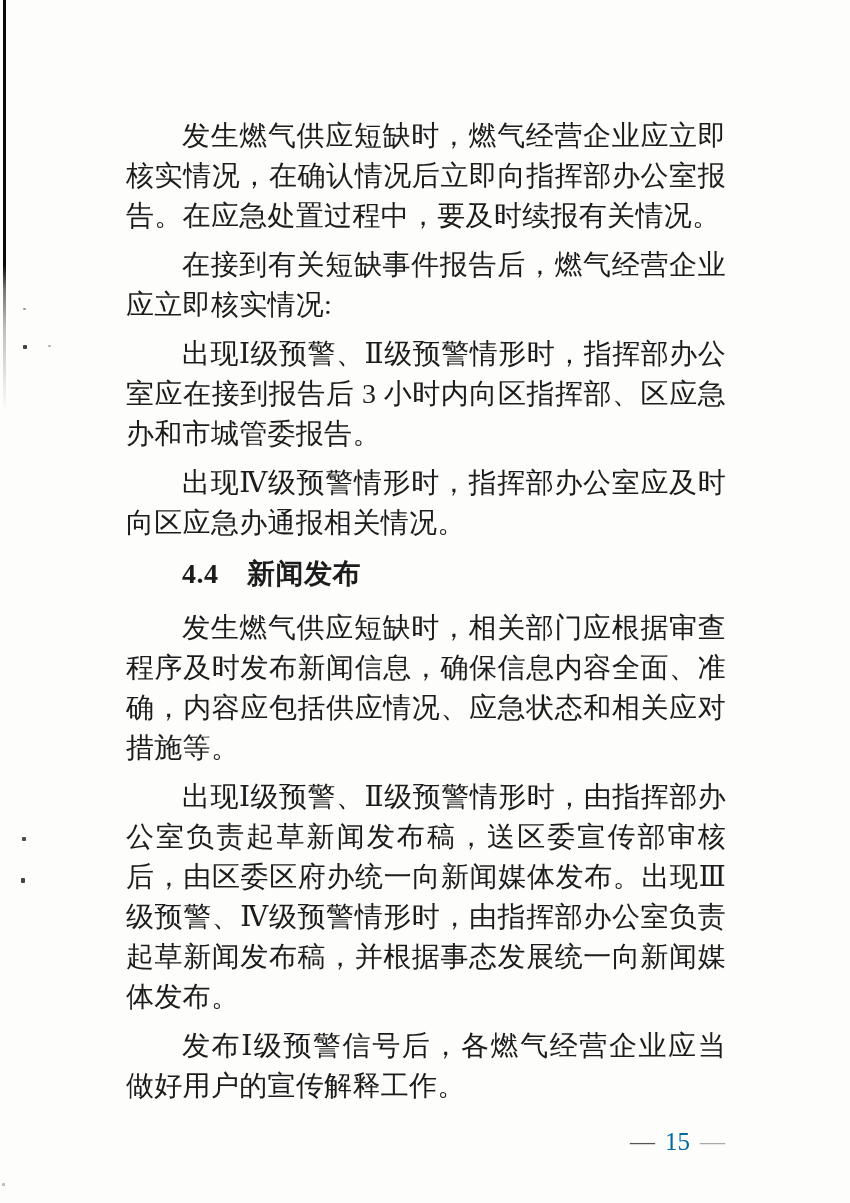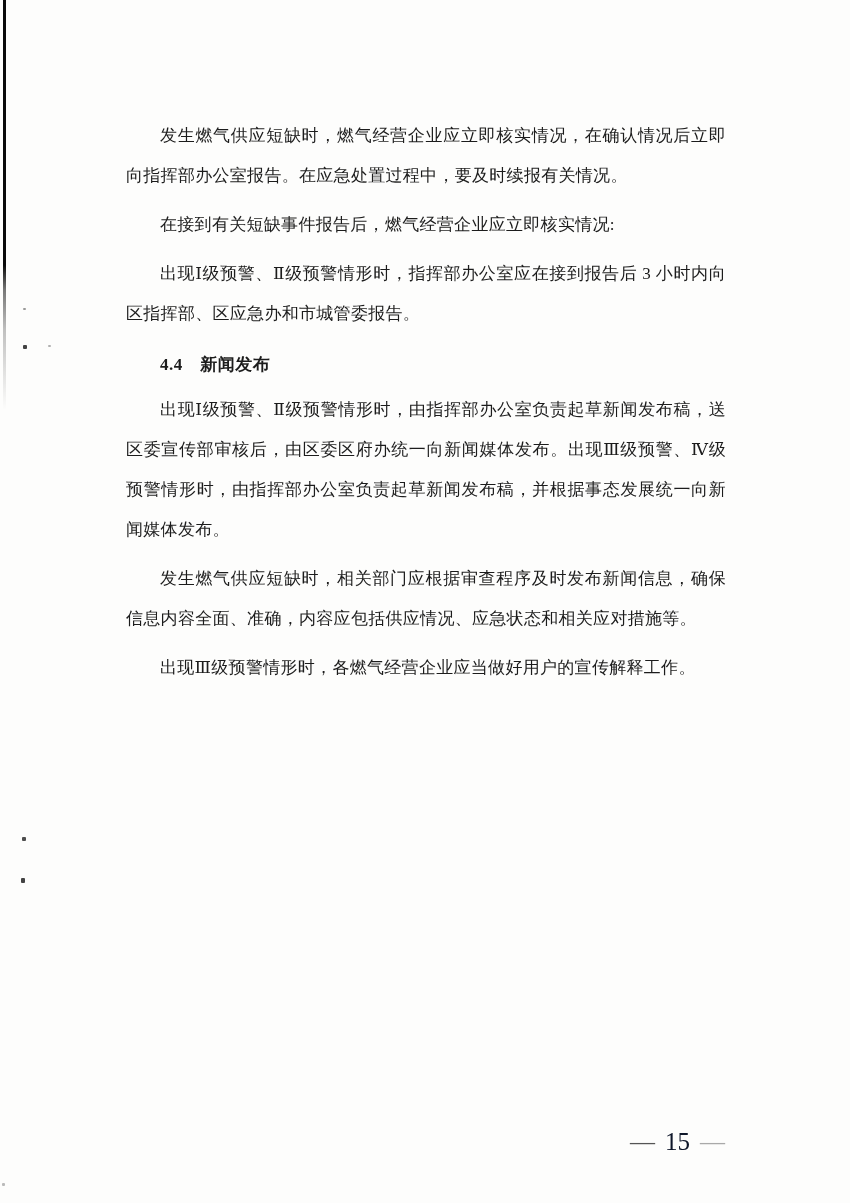--- a/index.html
+++ b/index.html
@@ -36,72 +36,73 @@
   .s3 { left: 48px; top: 345px; width: 3px; height: 2px; opacity: .35; }
   .s4 { left: 22px; top: 837px; width: 4px; height: 4px; opacity: .8; }
   .s5 { left: 21px; top: 878px; width: 4px; height: 5px; opacity: .85; }
   .s6 { left: 2px; top: 1183px; width: 3px; height: 3px; opacity: .3; }
 
   .content {
     position: absolute;
     left: 126px;
     top: 116px;
     width: 600px;
-    font-size: 17px;
+    font-size: 28px;
     line-height: 40px;
     text-align: justify;
     text-justify: inter-ideograph;
     letter-spacing: 0.3px;
   }
   .content p {
     margin: 0 0 9px 0;
     text-indent: 2em;
   }
   .content p.heading {
     margin-top: 11px;
-    margin-bottom: 5px;
+    margin-bottom: 14px;
     font-weight: 700;
     letter-spacing: 0.5px;
     font-family: Liberation Serif, serif;
   }
   .page-footer {
     position: absolute;
     top: 1128px;
     left: 630px;
     width: 90px;
     font-size: 25px;
     line-height: 28px;
     text-align: center;
     white-space: nowrap;
     color: #2a2a2a;
   }
   .page-footer .dash-left { color: #555; letter-spacing: 0; }
-  .page-footer .page-num { padding: 0 10px; color: #0f172a; }
+  .page-footer .page-num { padding: 0 10px; color: #0369a1; }
   .page-footer .dash-right { color: #a9a9a9; }
 </style>
 </head>
 <body>
 
 <div class="page">
 
   <div class="scan-line"></div>
   <div class="speck s1"></div>
   <div class="speck s2"></div>
   <div class="speck s3"></div>
   <div class="speck s4"></div>
   <div class="speck s5"></div>
   <div class="speck s6"></div>
 
   <div class="content">
     <p>发生燃气供应短缺时，燃气经营企业应立即核实情况，在确认情况后立即向指挥部办公室报告。在应急处置过程中，要及时续报有关情况。</p>
     <p>在接到有关短缺事件报告后，燃气经营企业应立即核实情况:</p>
     <p>出现Ⅰ级预警、Ⅱ级预警情形时，指挥部办公室应在接到报告后 3 小时内向区指挥部、区应急办和市城管委报告。</p>
+    <p>出现Ⅳ级预警情形时，指挥部办公室应及时向区应急办通报相关情况。</p>
     <p class="heading">4.4　新闻发布</p>
+    <p>发生燃气供应短缺时，相关部门应根据审查程序及时发布新闻信息，确保信息内容全面、准确，内容应包括供应情况、应急状态和相关应对措施等。</p>
     <p>出现Ⅰ级预警、Ⅱ级预警情形时，由指挥部办公室负责起草新闻发布稿，送区委宣传部审核后，由区委区府办统一向新闻媒体发布。出现Ⅲ级预警、Ⅳ级预警情形时，由指挥部办公室负责起草新闻发布稿，并根据事态发展统一向新闻媒体发布。</p>
-    <p>发生燃气供应短缺时，相关部门应根据审查程序及时发布新闻信息，确保信息内容全面、准确，内容应包括供应情况、应急状态和相关应对措施等。</p>
-    <p>出现Ⅲ级预警情形时，各燃气经营企业应当做好用户的宣传解释工作。</p>
+    <p>发布Ⅰ级预警信号后，各燃气经营企业应当做好用户的宣传解释工作。</p>
   </div>
 
   <div class="page-footer">
     <span class="dash-left">—</span><span class="page-num">15</span><span class="dash-right">—</span>
   </div>
 
 </div>
 
 </body></html>

